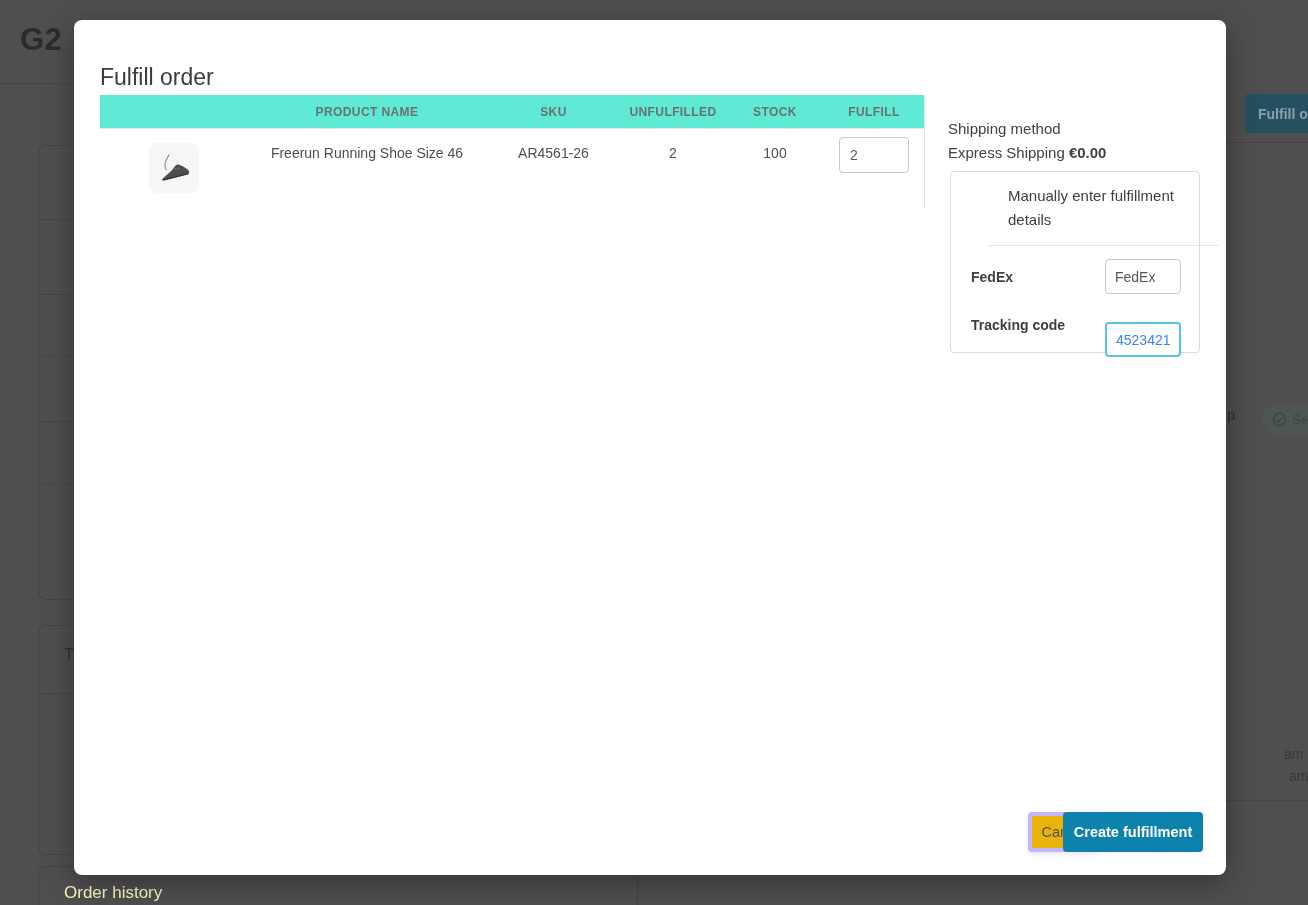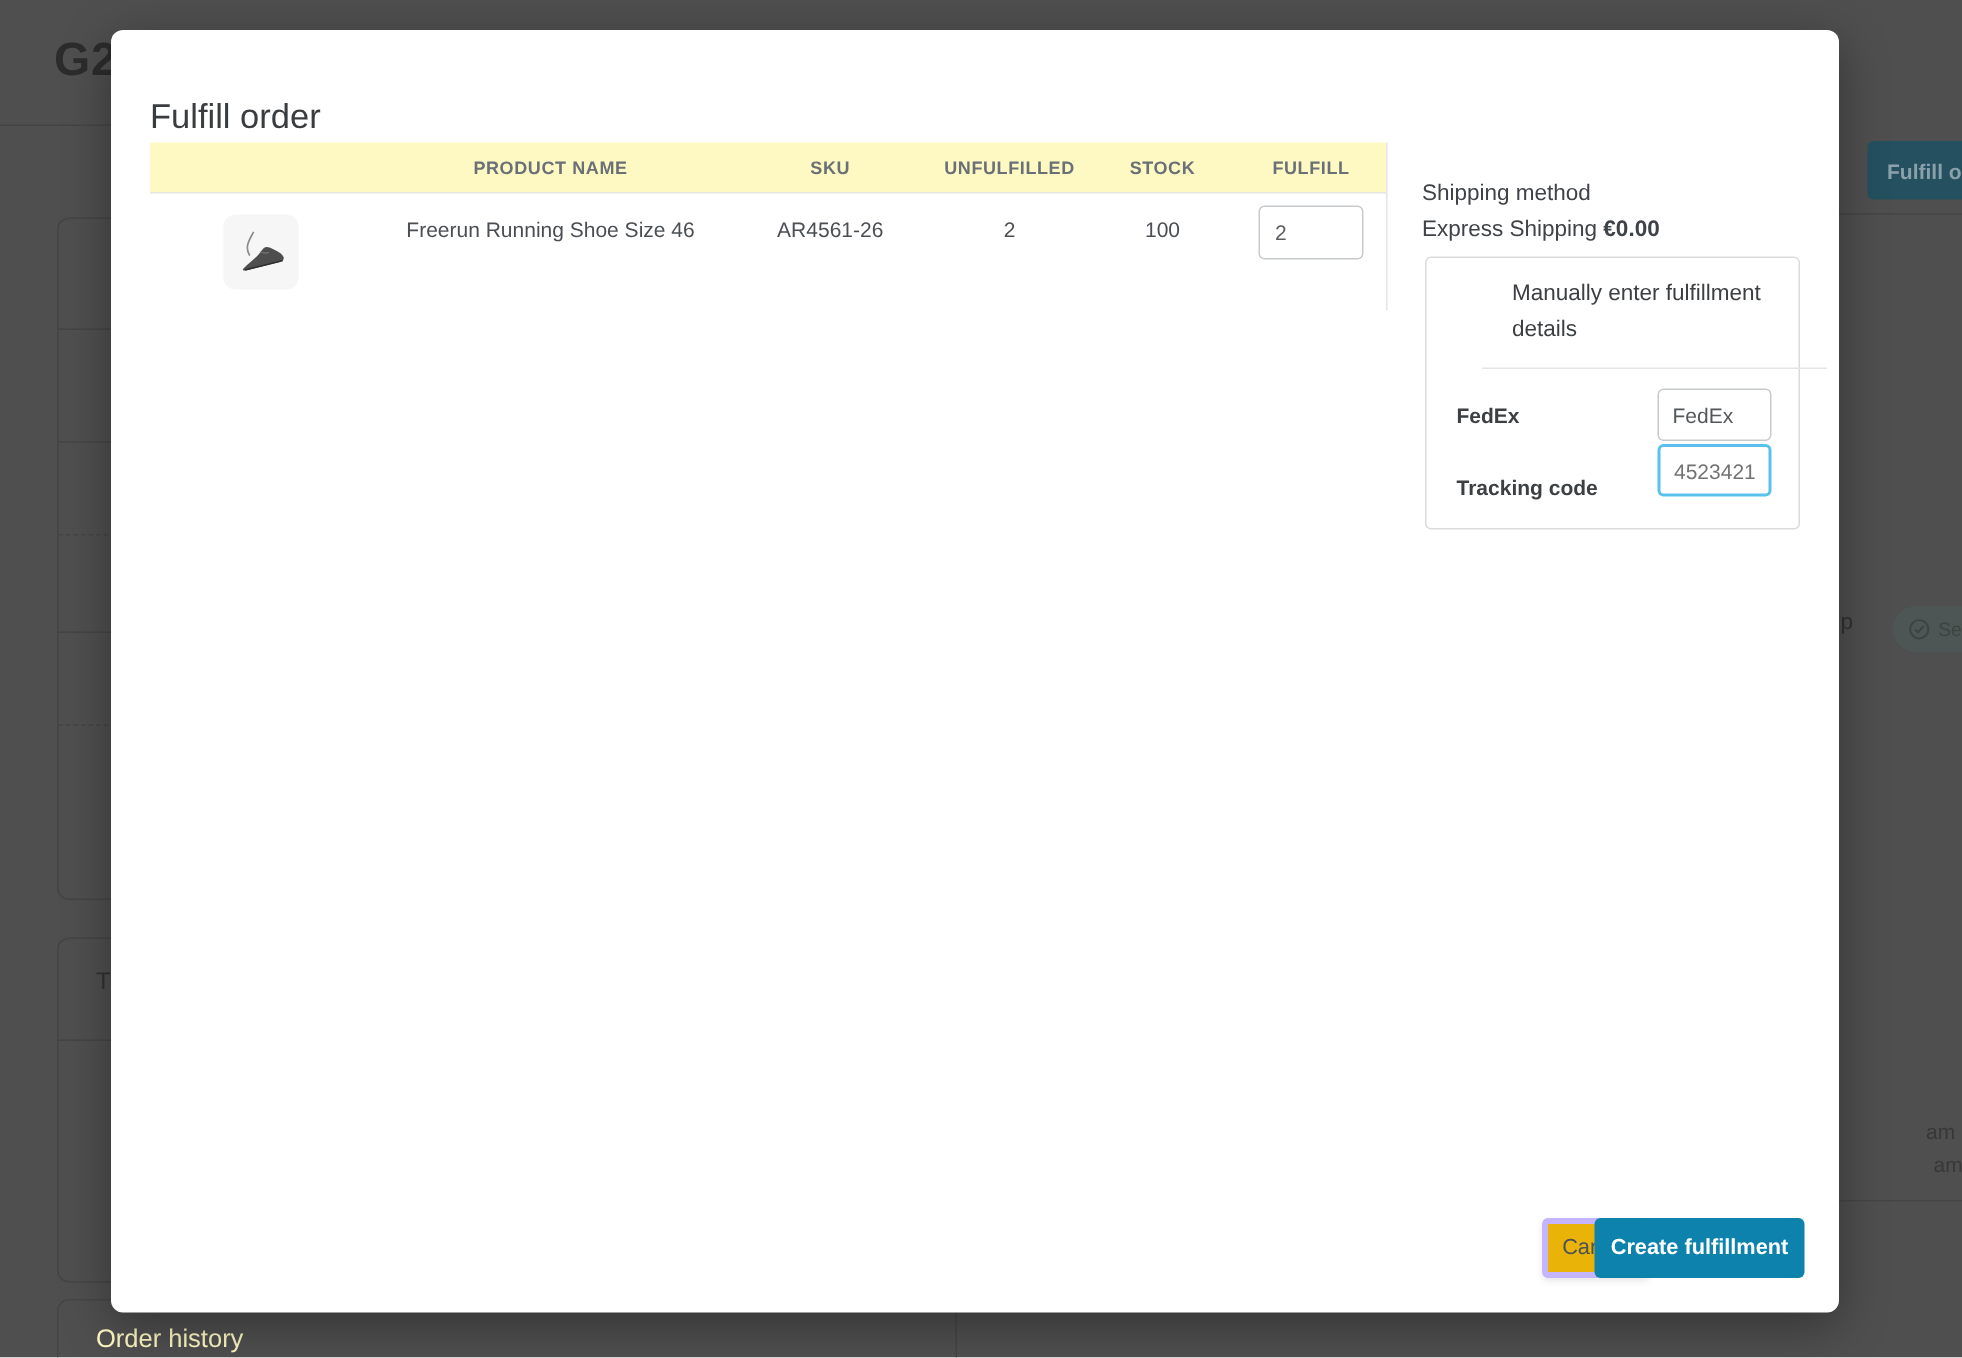--- a/index.html
+++ b/index.html
@@ -2,21 +2,21 @@
 <html><head>
 <meta charset="utf-8">
 <style>
   * { margin:0; padding:0; box-sizing:border-box; }
   html,body { width:1308px; height:905px; overflow:hidden;
     font-family:"Liberation Sans", sans-serif; }
   .stage { position:relative; width:1308px; height:905px; background:#4f4f4f; overflow:hidden; }
 
   
   .bg-el { position:absolute; }
-  .bg-order-number { left:36px; top:22px; font-size:31px; font-weight:700; color:#2c2c2c; letter-spacing:.5px; }
+  .bg-order-number { left:20px; top:22px; font-size:31px; font-weight:700; color:#2c2c2c; letter-spacing:.5px; }
   .bg-line-left { left:0; top:83px; width:74px; height:1px; background:#454545; }
   .bg-line-right-top { left:1226px; top:142px; width:82px; height:1px; background:#454545; }
   .bg-line-right-bottom { left:1226px; top:800px; width:82px; height:1px; background:#464646; }
   .bg-fulfill-btn { left:1245px; top:94px; width:80px; height:39px; background:#24505f;
     border-radius:4px; color:#8aa0aa; font-size:14px; font-weight:600;
     display:flex; align-items:center; padding-left:13px; overflow:hidden; white-space:nowrap; }
   .bg-card { border:1px solid #454545; border-radius:8px; background:transparent; }
   .bg-card1 { left:38px; top:145px; width:600px; height:455px; }
   .bg-card2 { left:38px; top:625px; width:600px; height:230px; }
   .bg-card3 { left:38px; top:866px; width:600px; height:120px; }
@@ -31,21 +31,21 @@
   .bg-am1 { left:1284px; top:746px; font-size:14px; color:#383838; }
   .bg-am2 { left:1289px; top:768px; font-size:14px; color:#383838; }
 
   
   .modal { position:absolute; left:74px; top:20px; width:1152px; height:855px; background:#ffffff;
     border-radius:8px; box-shadow:0 8px 32px rgba(0,0,0,0.35); z-index:10; }
   .modal-title { position:absolute; left:26px; top:44px; font-size:23px; color:#3a3d40; font-weight:400; }
 
   
   .items-table { position:absolute; left:26px; top:75px; width:824px; }
-  .t-head { display:flex; height:34px; background:#fef9c3; border-bottom:1px solid #e3e5e7; }
+  .t-head { display:flex; height:34px; background:#5eead4; border-bottom:1px solid #e3e5e7; }
   .t-head .cell { display:flex; align-items:center; justify-content:center;
     font-size:12px; font-weight:700; color:#6b7076; letter-spacing:.4px; }
   .t-row { display:flex;justify-content:space-between; }
   .t-row .cell { text-align:center; font-size:14px; color:#4b4f54; padding-top:16px; }
   .c1 { width:147px; } .c2 { width:240px; } .c3 { width:133px; }
   .c4 { width:106px; } .c5 { width:98px; } .c6 { width:100px; }
   .thumb { width:50px; height:50px; background:#f6f6f6; border-radius:8px; margin:14px auto 0;
     display:flex; align-items:center; justify-content:center; }
   .fulfill-input { width:70px; height:36px; margin-top:8px; border:1px solid #c6cacd; border-radius:4px;
     padding-left:10px; font-size:14px; color:#5a5e62; font-family:"Liberation Sans", sans-serif; outline:none; }
@@ -60,21 +60,21 @@
   .manual-head { padding:12px 20px 0; width:230px; height:74px; border-bottom:1px solid #e3e5e7;
     font-size:15px; line-height:24px; color:#3d4043; }
   .manual-head span { display:inline-block; width:175px; }
   .m-label { position:absolute; left:20px; font-size:14px; font-weight:700; color:#3d4043; }
   .m-label.method { top:97px; }
   .m-label.tracking { top:145px; }
   .m-input { position:absolute; left:154px; width:76px; height:35px; border:1px solid #c6cacd;
     border-radius:4px; padding-left:9px; font-size:14px; color:#53575b;
     font-family:"Liberation Sans", sans-serif; outline:none; background:#fff; }
   .m-input.method { top:87px; }
-  .m-input.tracking { top:124px; border:2px solid #5ac1ee; color:#737373; }
+  .m-input.tracking { top:150px; border:2px solid #5ac1ee; color:#3b82f6; }
 
   
   .btn { position:absolute; top:792px; height:40px; border-radius:4px; font-size:14.5px;
     display:flex; align-items:center; justify-content:center; cursor:pointer;
     font-family:"Liberation Sans", sans-serif; }
   .btn-cancel { left:954px; width:72px; background:#eab308; border:4px solid #c4b5fd;
     box-shadow:0 2px 5px rgba(0,0,0,0.1); color:#4e5256; font-weight:500; }
   .btn-primary { left:989px; width:140px; background:#0c82ad; border:none; color:#ffffff; font-weight:700; }
 </style>
 </head>

